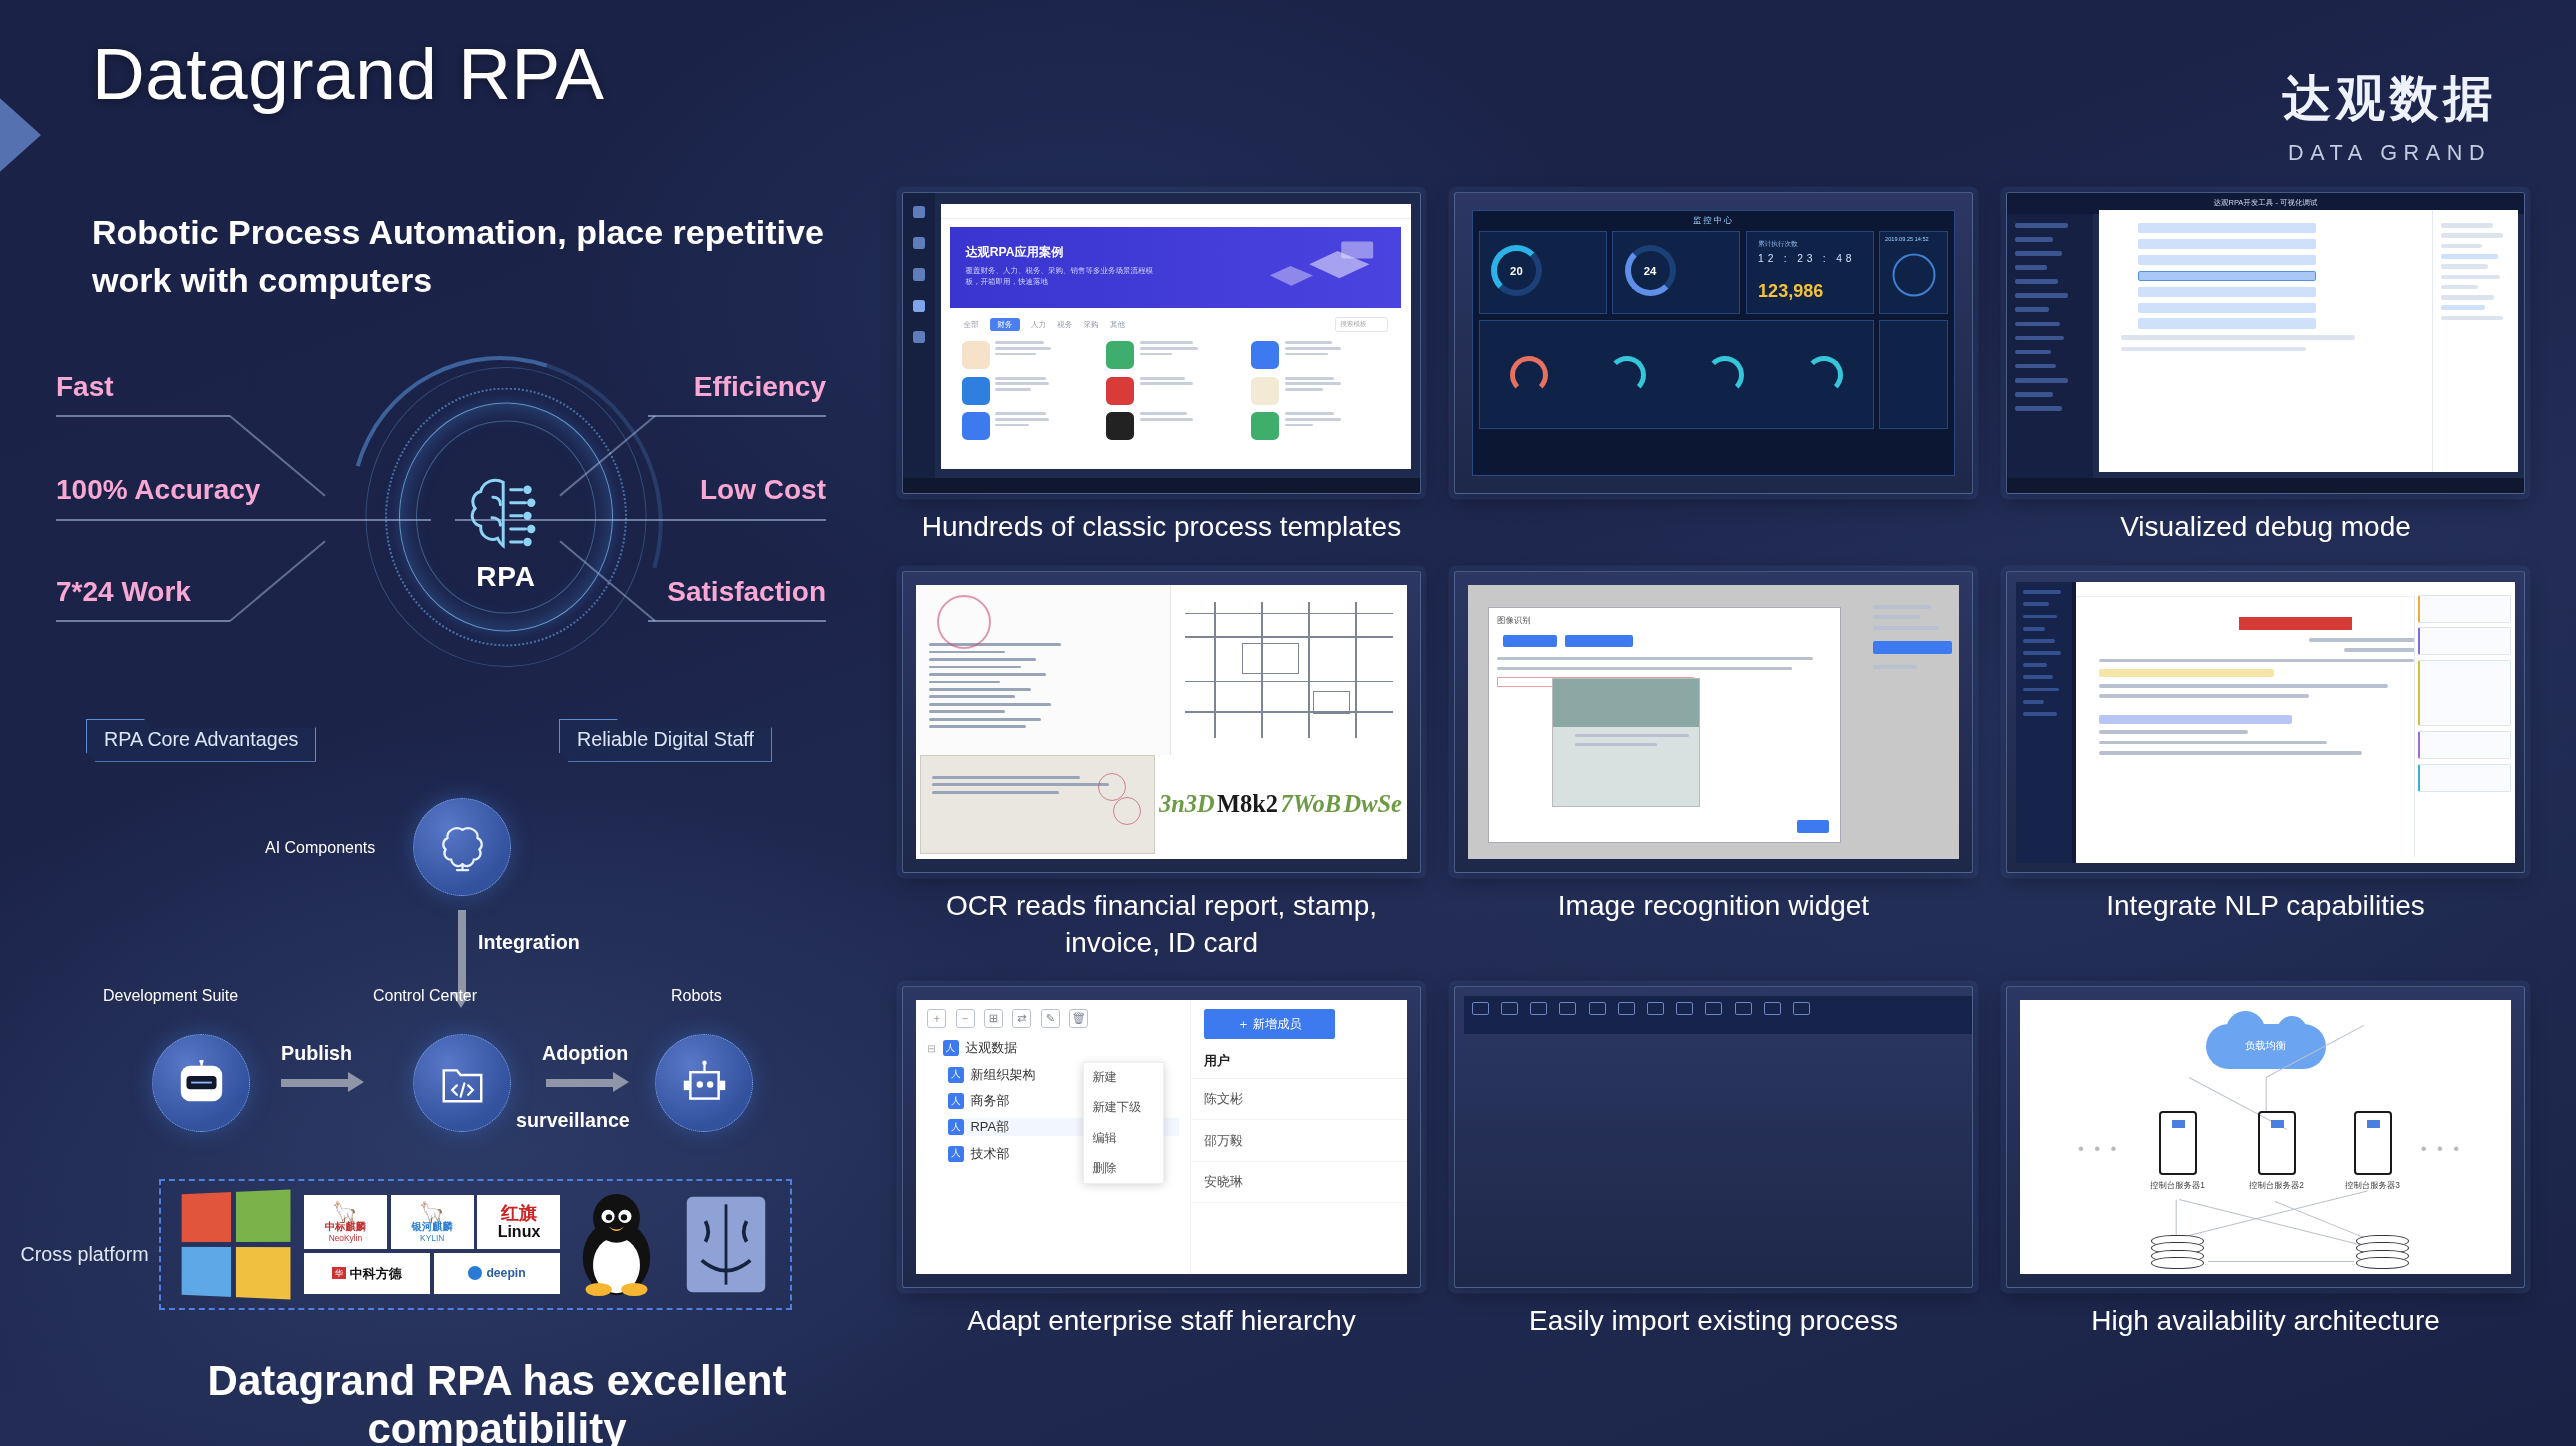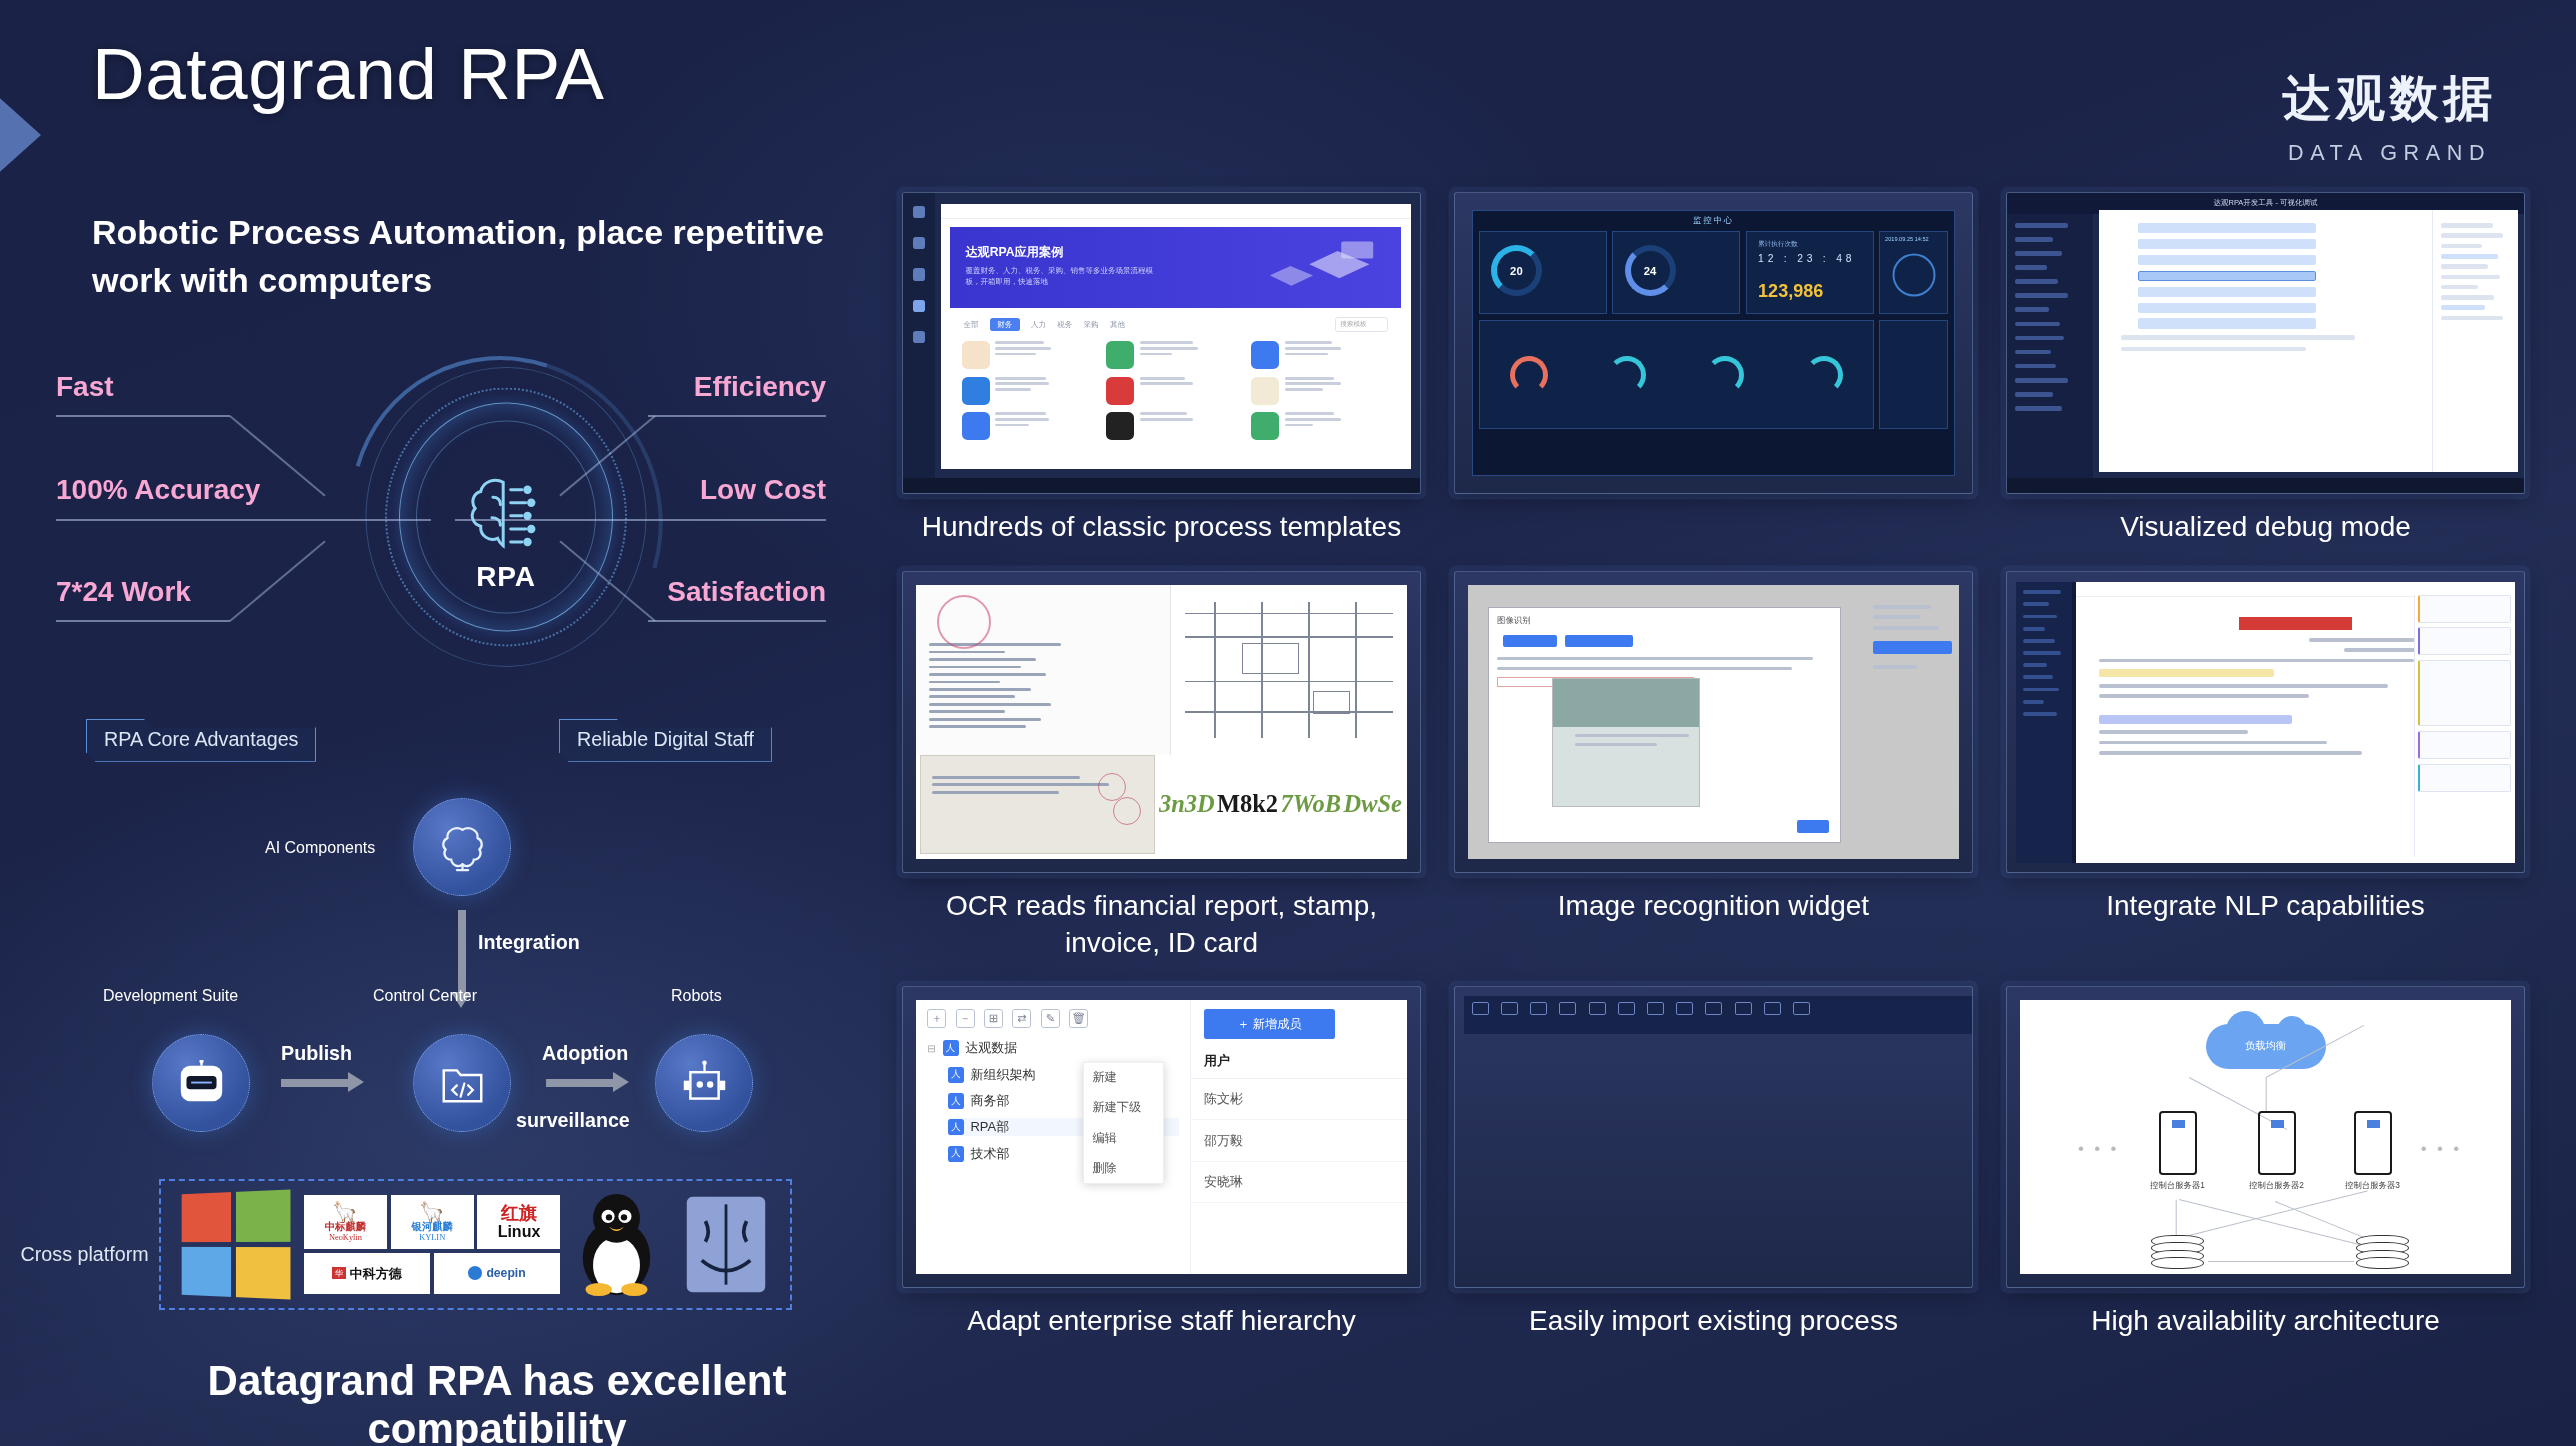--- a/index.html
+++ b/index.html
@@ -118,21 +118,21 @@
   }
   .os { height: 114px; display: flex; align-items: center; justify-content: center; }
   .os-win { width: 141px; }
   .win-grid { display: grid; grid-template-columns: 1fr 1fr; grid-template-rows: 1fr 1fr; gap: 4.7px;
               width: 111px; height: 105px; transform: perspective(244px) rotateY(-12deg); }
   .win-grid i { display:block; }
   .chip { background: #fff; width: 83px; height: 54px; display:flex; flex-direction:column;
           align-items:center; justify-content:center; line-height:1; }
   .chip-s { width: 83px; height: 41px; }
   .chip-t { font-size: 14px; font-weight: 700; }
-  .chip-sub { font-size: 8.4px; margin-top: 1.9px; font-family: Liberation Serif, serif; }
+  .chip-sub { font-size: 8.4px; margin-top: 1.9px; }
   .compat {
     position: absolute; left: 150px; top: 1357px; width: 694px; text-align: center;
     font-size: 42px; font-weight: 700; color: #fff;
   }
 
   
   .grid { position: absolute; left: 902px; top: 192px; width: 1623px; }
   .row { display: flex; gap: 33px; }
   .cell { width: 519px; }
   .shot {

